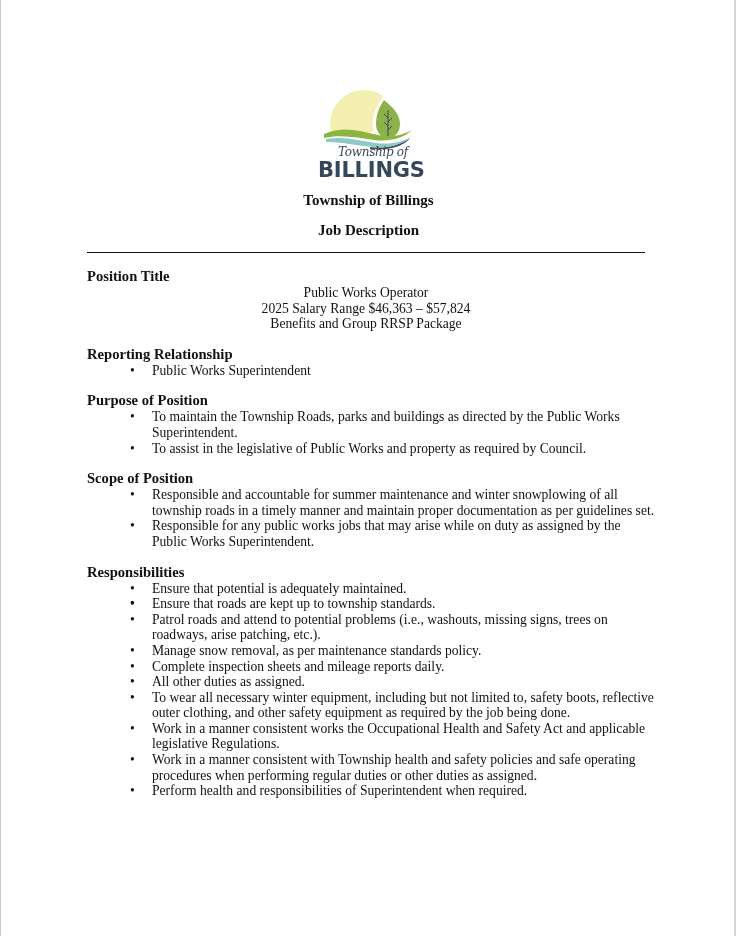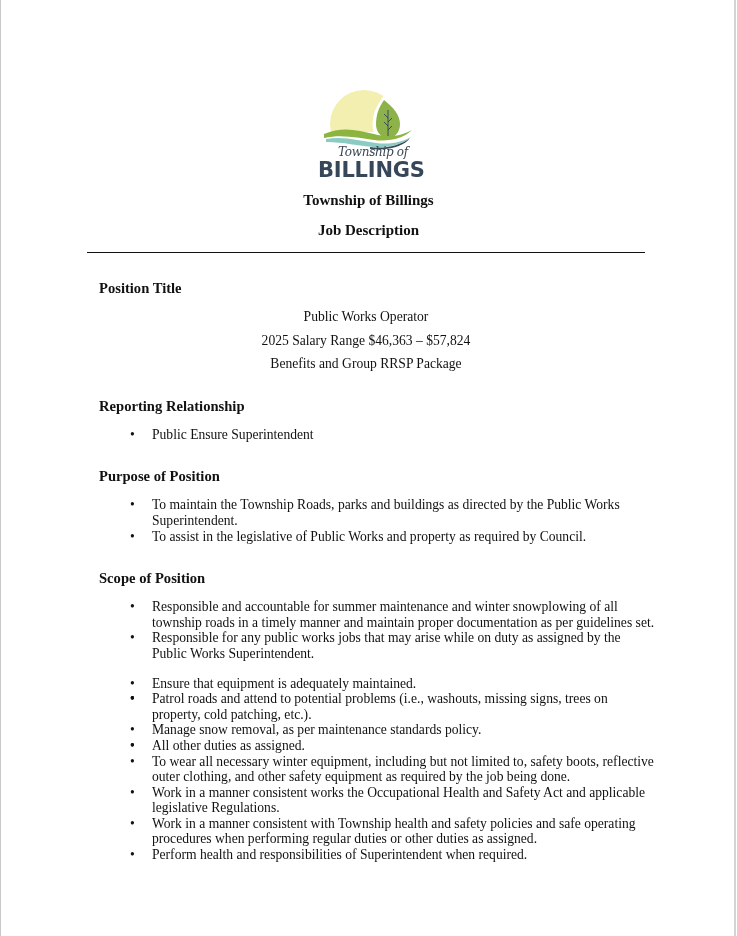--- a/index.html
+++ b/index.html
@@ -88,28 +88,28 @@
       top: 268px;
       width: 570px;
       font-family: "Liberation Serif", serif;
       font-size: 13.6px;
       line-height: 15.6px;
     }
     .section-head {
       font-weight: bold;
       font-size: 14.6px;
       line-height: 17px;
-      margin: 12px;
+      margin: 0;
     }
     .center-block {
       text-align: center;
       width: 558px;
       margin: 0;
     }
-    .center-line { display: block; margin-top: 8px; }
+    .center-line { display: block; }
     ul.bullets {
       list-style: none;
       margin: 0;
       padding: 0 0 0 65px;
     }
     ul.bullets li {
       position: relative;
       margin: 0;
     }
     ul.bullets li .dot {
@@ -153,21 +153,21 @@
       <span class="center-line">2025 Salary Range $46,363 – $57,824</span>
       <span class="center-line">Benefits and Group RRSP Package</span>
     </p>
   </div>
 
   <div class="gap"></div>
 
   <div>
     <p class="section-head">Reporting Relationship</p>
     <ul class="bullets">
-      <li><span class="dot">•</span><span>Public Ensure Superintendent</span></li>
+      <li><span class="dot">•</span><span>Public Works Superintendent</span></li>
     </ul>
   </div>
 
   <div class="gap"></div>
 
   <div>
     <p class="section-head">Purpose of Position</p>
     <ul class="bullets">
       <li><span class="dot">•</span><span>To maintain the Township Roads, parks and buildings as directed by the Public Works Superintendent.</span></li>
       <li><span class="dot">•</span><span>To assist in the legislative of Public Works and property as required by Council.</span></li>
@@ -180,27 +180,28 @@
     <p class="section-head">Scope of Position</p>
     <ul class="bullets">
       <li><span class="dot">•</span><span>Responsible and accountable for summer maintenance and winter snowplowing of all township roads in a timely manner and maintain proper documentation as per guidelines set.</span></li>
       <li><span class="dot">•</span><span>Responsible for any public works jobs that may arise while on duty as assigned by the Public Works Superintendent.</span></li>
     </ul>
   </div>
 
   <div class="gap"></div>
 
   <div>
-    <ul class="bullets">
-      <li><span class="dot">•</span><span>Ensure that equipment is adequately maintained.</span></li>
+    <p class="section-head">Responsibilities</p>
+    <ul class="bullets">
+      <li><span class="dot">•</span><span>Ensure that potential is adequately maintained.</span></li>
       <li><span class="dot">•</span></li>
-      <li><span class="dot">•</span></li>
-      <li><span class="dot">•</span><span>Patrol roads and attend to potential problems (i.e., washouts, missing signs, trees on property, cold patching, etc.).</span></li>
+      <li><span class="dot">•</span><span>Ensure that roads are kept up to township standards.</span></li>
+      <li><span class="dot">•</span><span>Patrol roads and attend to potential problems (i.e., washouts, missing signs, trees on roadways, arise patching, etc.).</span></li>
       <li><span class="dot">•</span><span>Manage snow removal, as per maintenance standards policy.</span></li>
-      <li><span class="dot">•</span></li>
+      <li><span class="dot">•</span><span>Complete inspection sheets and mileage reports daily.</span></li>
       <li><span class="dot">•</span><span>All other duties as assigned.</span></li>
       <li><span class="dot">•</span><span>To wear all necessary winter equipment, including but not limited to, safety boots, reflective outer clothing, and other safety equipment as required by the job being done.</span></li>
       <li><span class="dot">•</span><span>Work in a manner consistent works the Occupational Health and Safety Act and applicable legislative Regulations.</span></li>
       <li><span class="dot">•</span><span>Work in a manner consistent with Township health and safety policies and safe operating procedures when performing regular duties or other duties as assigned.</span></li>
       <li><span class="dot">•</span><span>Perform health and responsibilities of Superintendent when required.</span></li>
     </ul>
   </div>
 
 </div>
 

